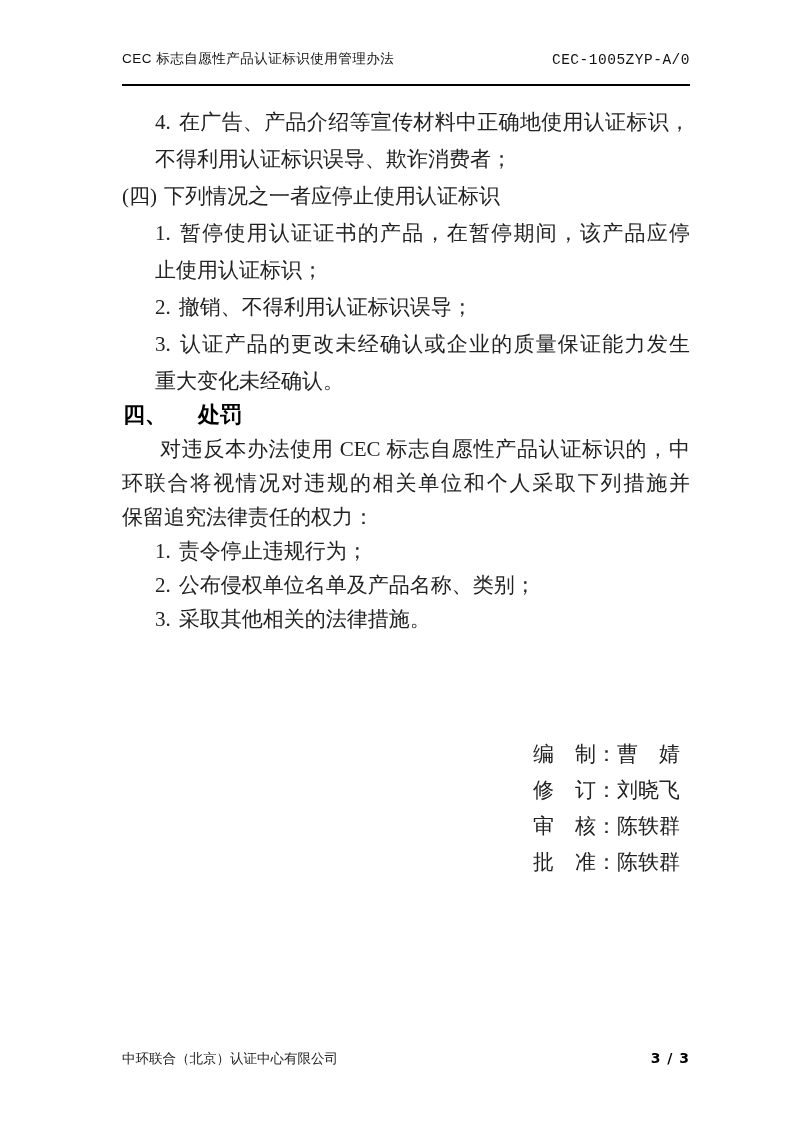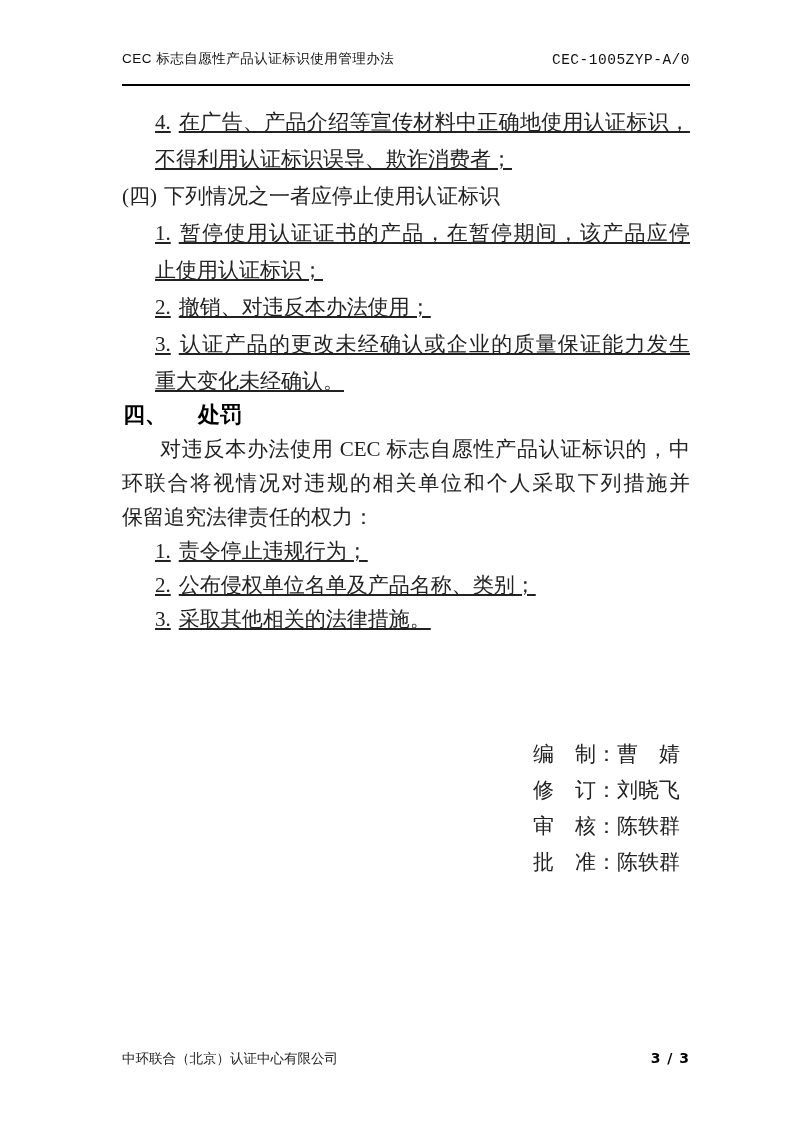--- a/index.html
+++ b/index.html
@@ -28,21 +28,21 @@
     font-size: 14.5px; color: #111; letter-spacing: 0.5px;
   }
 
   
   .content {
     position: absolute; left: 122px; top: 104px; width: 568px;
     font-size: 21px; line-height: 37px; color: #222;
   }
   .line { white-space: nowrap; }
   .fill { white-space: normal; text-align: justify; text-align-last: justify; }
-  .li { padding-left: 33px; text-decoration: underline; }
+  .li { padding-left: 33px; }
   .num { margin-right: 8px; font-family: "Liberation Serif", serif; }
   .clause .label { margin-right: 7px; }
 
   .heading {
     font-family: "Liberation Sans", "DejaVu Sans", sans-serif;
     font-size: 22px; font-weight: bold; color: #000;
     line-height: 26px; padding: 2px 0 4px 1px;
     display: flex; align-items: baseline;
   }
   .heading .h-title { margin-left: 31px; }
@@ -90,21 +90,21 @@
   <div class="clause">
     <div class="line"><span class="label">(四)</span><span>下列情况之一者应停止使用认证标识</span></div>
   </div>
 
   <div class="li">
     <div class="line fill"><span class="num">1.</span><span>暂停使用认证证书的产品，在暂停期间，该产品应停</span></div>
     <div class="line">止使用认证标识；</div>
   </div>
 
   <div class="li">
-    <div class="line"><span class="num">2.</span><span>撤销、对违反本办法使用；</span></div>
+    <div class="line"><span class="num">2.</span><span>撤销、不得利用认证标识误导；</span></div>
   </div>
 
   <div class="li">
     <div class="line fill"><span class="num">3.</span><span>认证产品的更改未经确认或企业的质量保证能力发生</span></div>
     <div class="line">重大变化未经确认。</div>
   </div>
 
   <div class="heading">
     <span class="h-num">四、</span>
     <span class="h-title">处罚</span>

